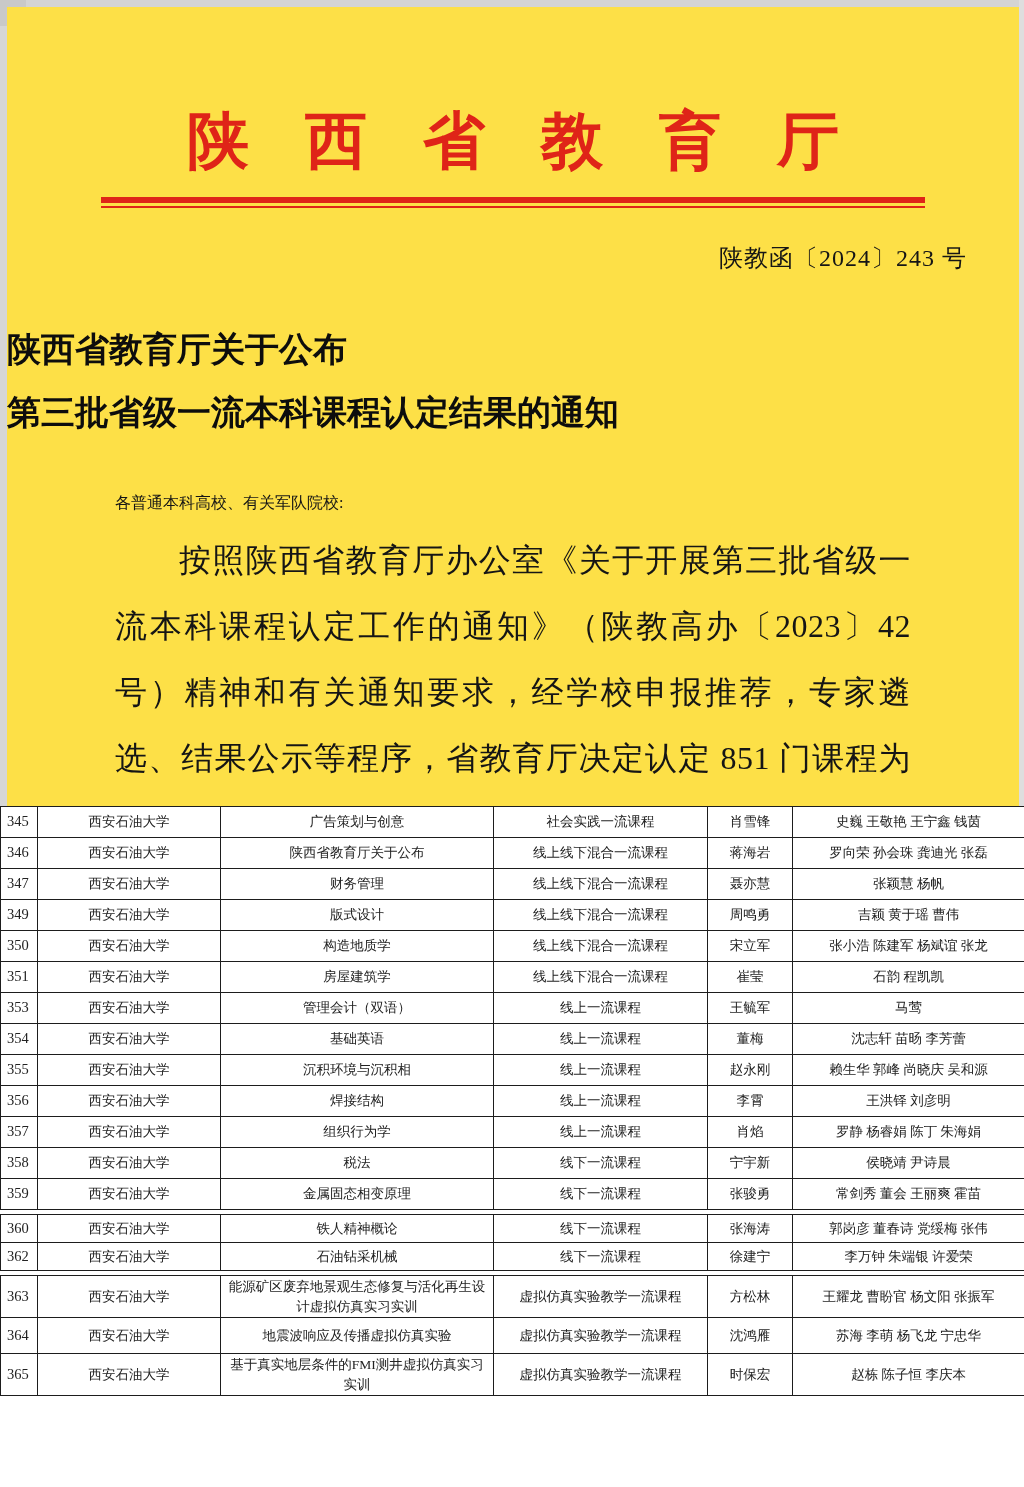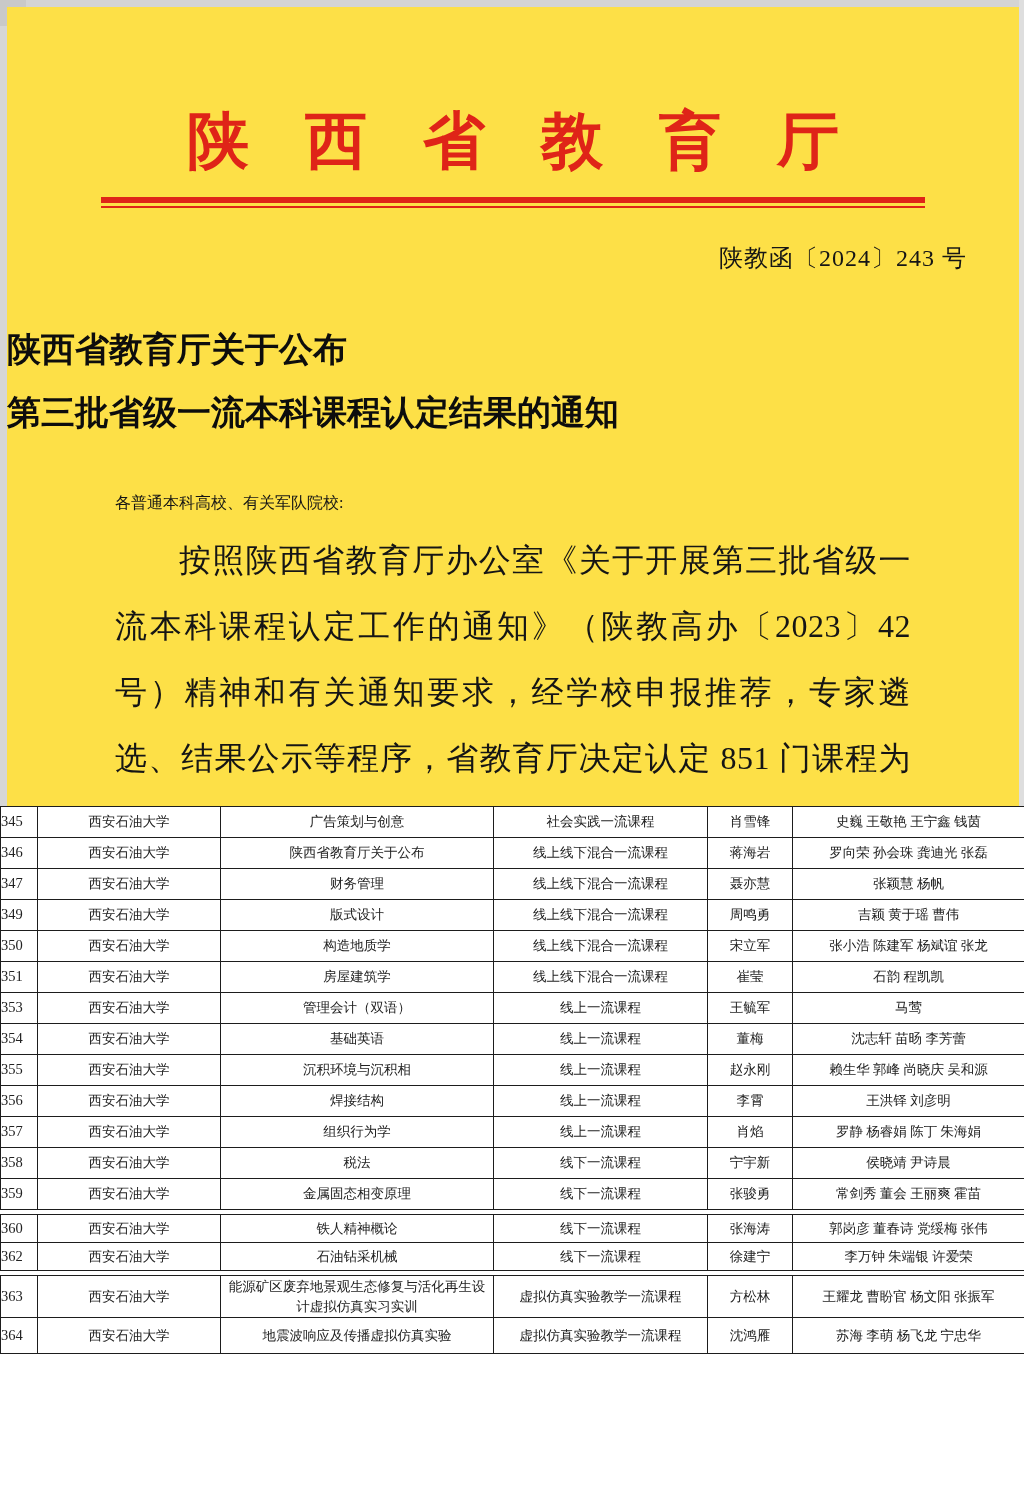--- a/index.html
+++ b/index.html
@@ -48,21 +48,21 @@
   table.ctable{
     border-collapse:collapse;table-layout:fixed;width:1024px;
     font-size:13.5px;color:#222;
   }
   table.ctable + table.ctable{margin-top:4px;}
   .ctable td{
     border:1.4px solid #1d1d1d;text-align:center;
     padding:1px 3px;line-height:1.45;overflow:hidden;
     word-break:break-all;
   }
-  .ctable td.no{text-align:left;padding-left:0;font-size:14.5px;}
+  .ctable td.no{text-align:left;padding-left:6px;font-size:14.5px;}
   .ctable.s1 tr{height:31px;}
   .ctable.s2 tr{height:28px;}
   .ctable.s3 tr{height:36px;}
 </style>
 </head>
 <body>
 
 <div class="edge-top"></div>
 <div class="edge-left"></div>
 <div class="edge-right"></div>
@@ -246,15 +246,23 @@
           <td>王耀龙 曹盼官 杨文阳 张振军</td>
         </tr>
         <tr>
           <td class="no">364</td>
           <td>西安石油大学</td>
           <td>地震波响应及传播虚拟仿真实验</td>
           <td>虚拟仿真实验教学一流课程</td>
           <td>沈鸿雁</td>
           <td>苏海 李萌 杨飞龙 宁忠华</td>
         </tr>
+        <tr>
+          <td class="no">365</td>
+          <td>西安石油大学</td>
+          <td>基于真实地层条件的FMI测井虚拟仿真实习实训</td>
+          <td>虚拟仿真实验教学一流课程</td>
+          <td>时保宏</td>
+          <td>赵栋 陈子恒 李庆本</td>
+        </tr>
       </tbody>
     </table>
   </div>
 
 </body></html>

